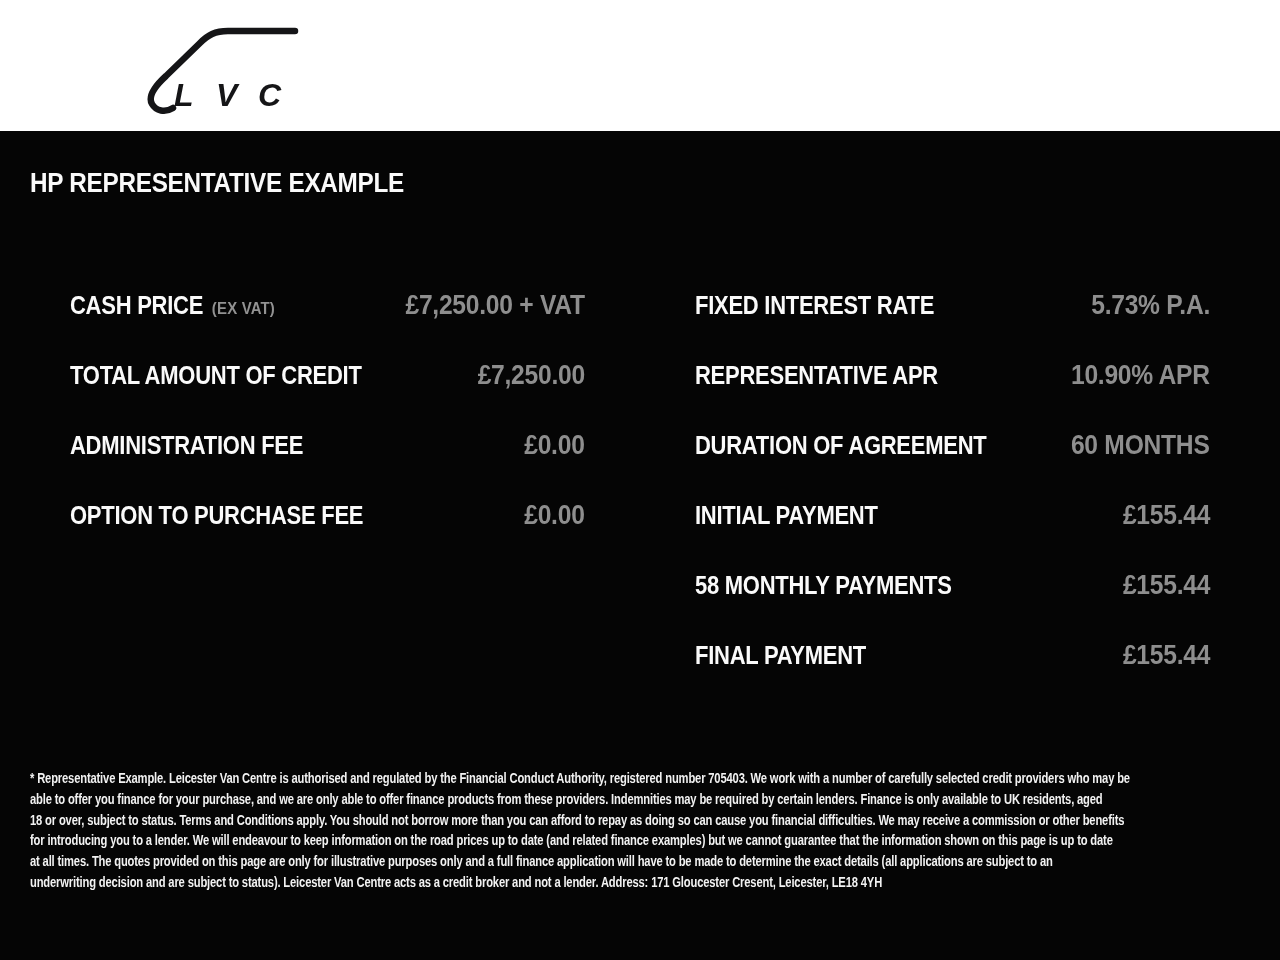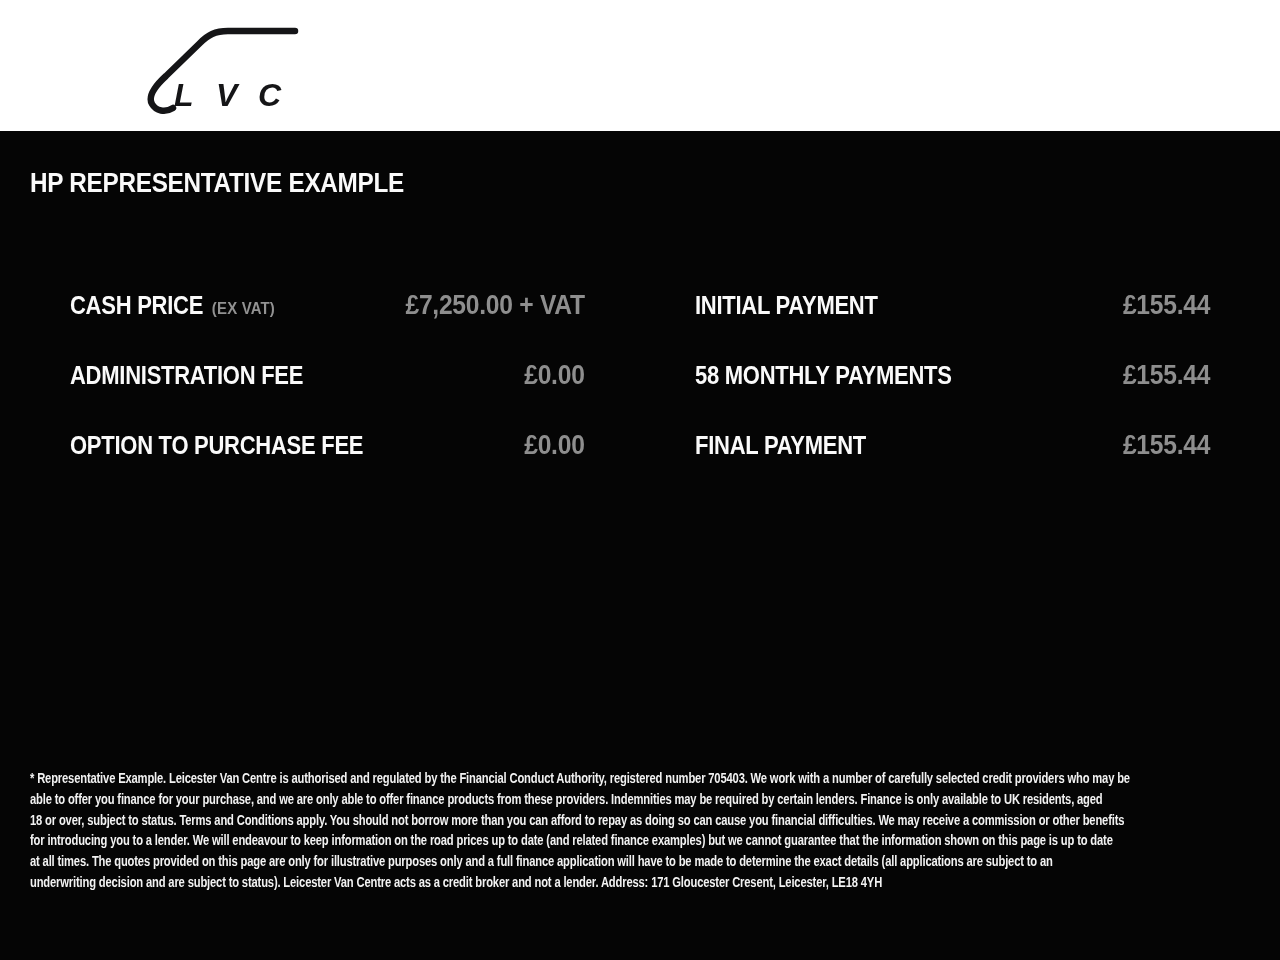--- a/index.html
+++ b/index.html
@@ -115,30 +115,46 @@
   <div class="page-title">HP REPRESENTATIVE EXAMPLE</div>
 
   <div class="col col-left">
     <div class="frow">
       <span class="frow-label">
         <span>CASH PRICE</span><span class="frow-sublabel">(EX VAT)</span>
       </span>
       <span class="frow-value">£7,250.00 + VAT</span>
     </div>
     <div class="frow">
+      <span class="frow-label">TOTAL AMOUNT OF CREDIT</span>
+      <span class="frow-value">£7,250.00</span>
+    </div>
+    <div class="frow">
       <span class="frow-label">ADMINISTRATION FEE</span>
       <span class="frow-value">£0.00</span>
     </div>
     <div class="frow">
       <span class="frow-label">OPTION TO PURCHASE FEE</span>
       <span class="frow-value">£0.00</span>
     </div>
   </div>
 
   <div class="col col-right">
+    <div class="frow">
+      <span class="frow-label">FIXED INTEREST RATE</span>
+      <span class="frow-value">5.73% P.A.</span>
+    </div>
+    <div class="frow">
+      <span class="frow-label">REPRESENTATIVE APR</span>
+      <span class="frow-value">10.90% APR</span>
+    </div>
+    <div class="frow">
+      <span class="frow-label">DURATION OF AGREEMENT</span>
+      <span class="frow-value">60 MONTHS</span>
+    </div>
     <div class="frow">
       <span class="frow-label">INITIAL PAYMENT</span>
       <span class="frow-value">£155.44</span>
     </div>
     <div class="frow">
       <span class="frow-label">58 MONTHLY PAYMENTS</span>
       <span class="frow-value">£155.44</span>
     </div>
     <div class="frow">
       <span class="frow-label">FINAL PAYMENT</span>

